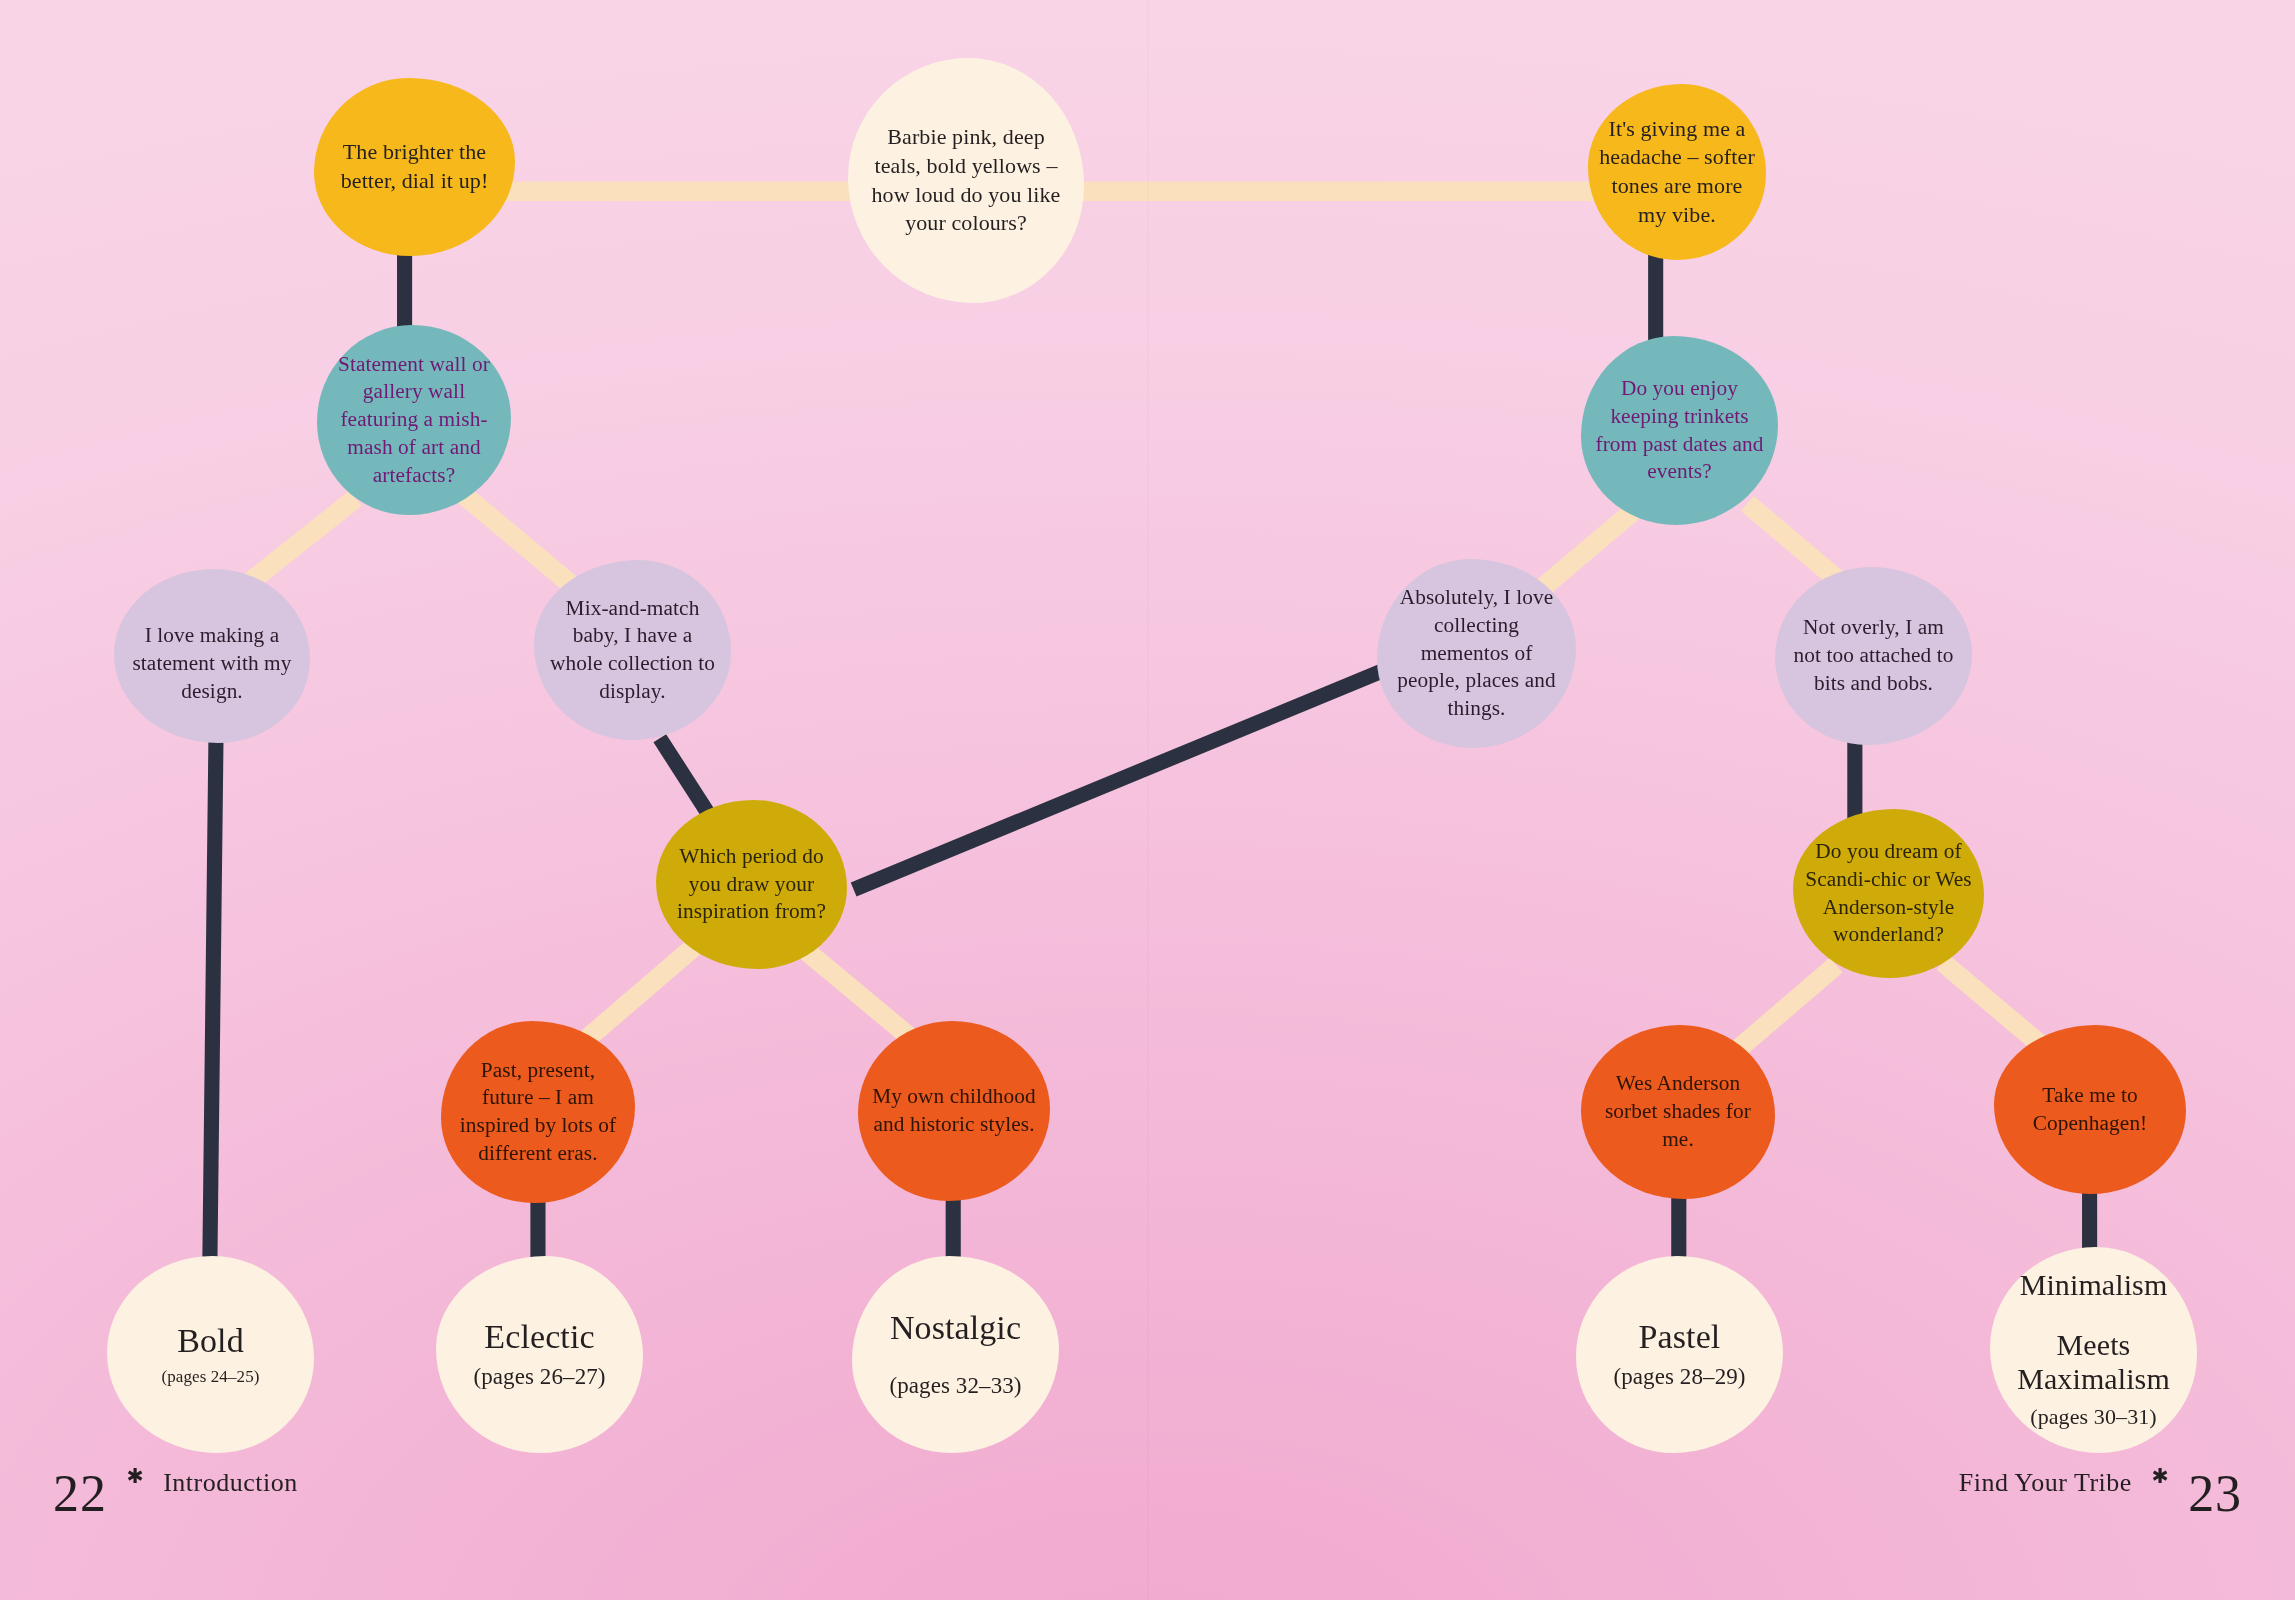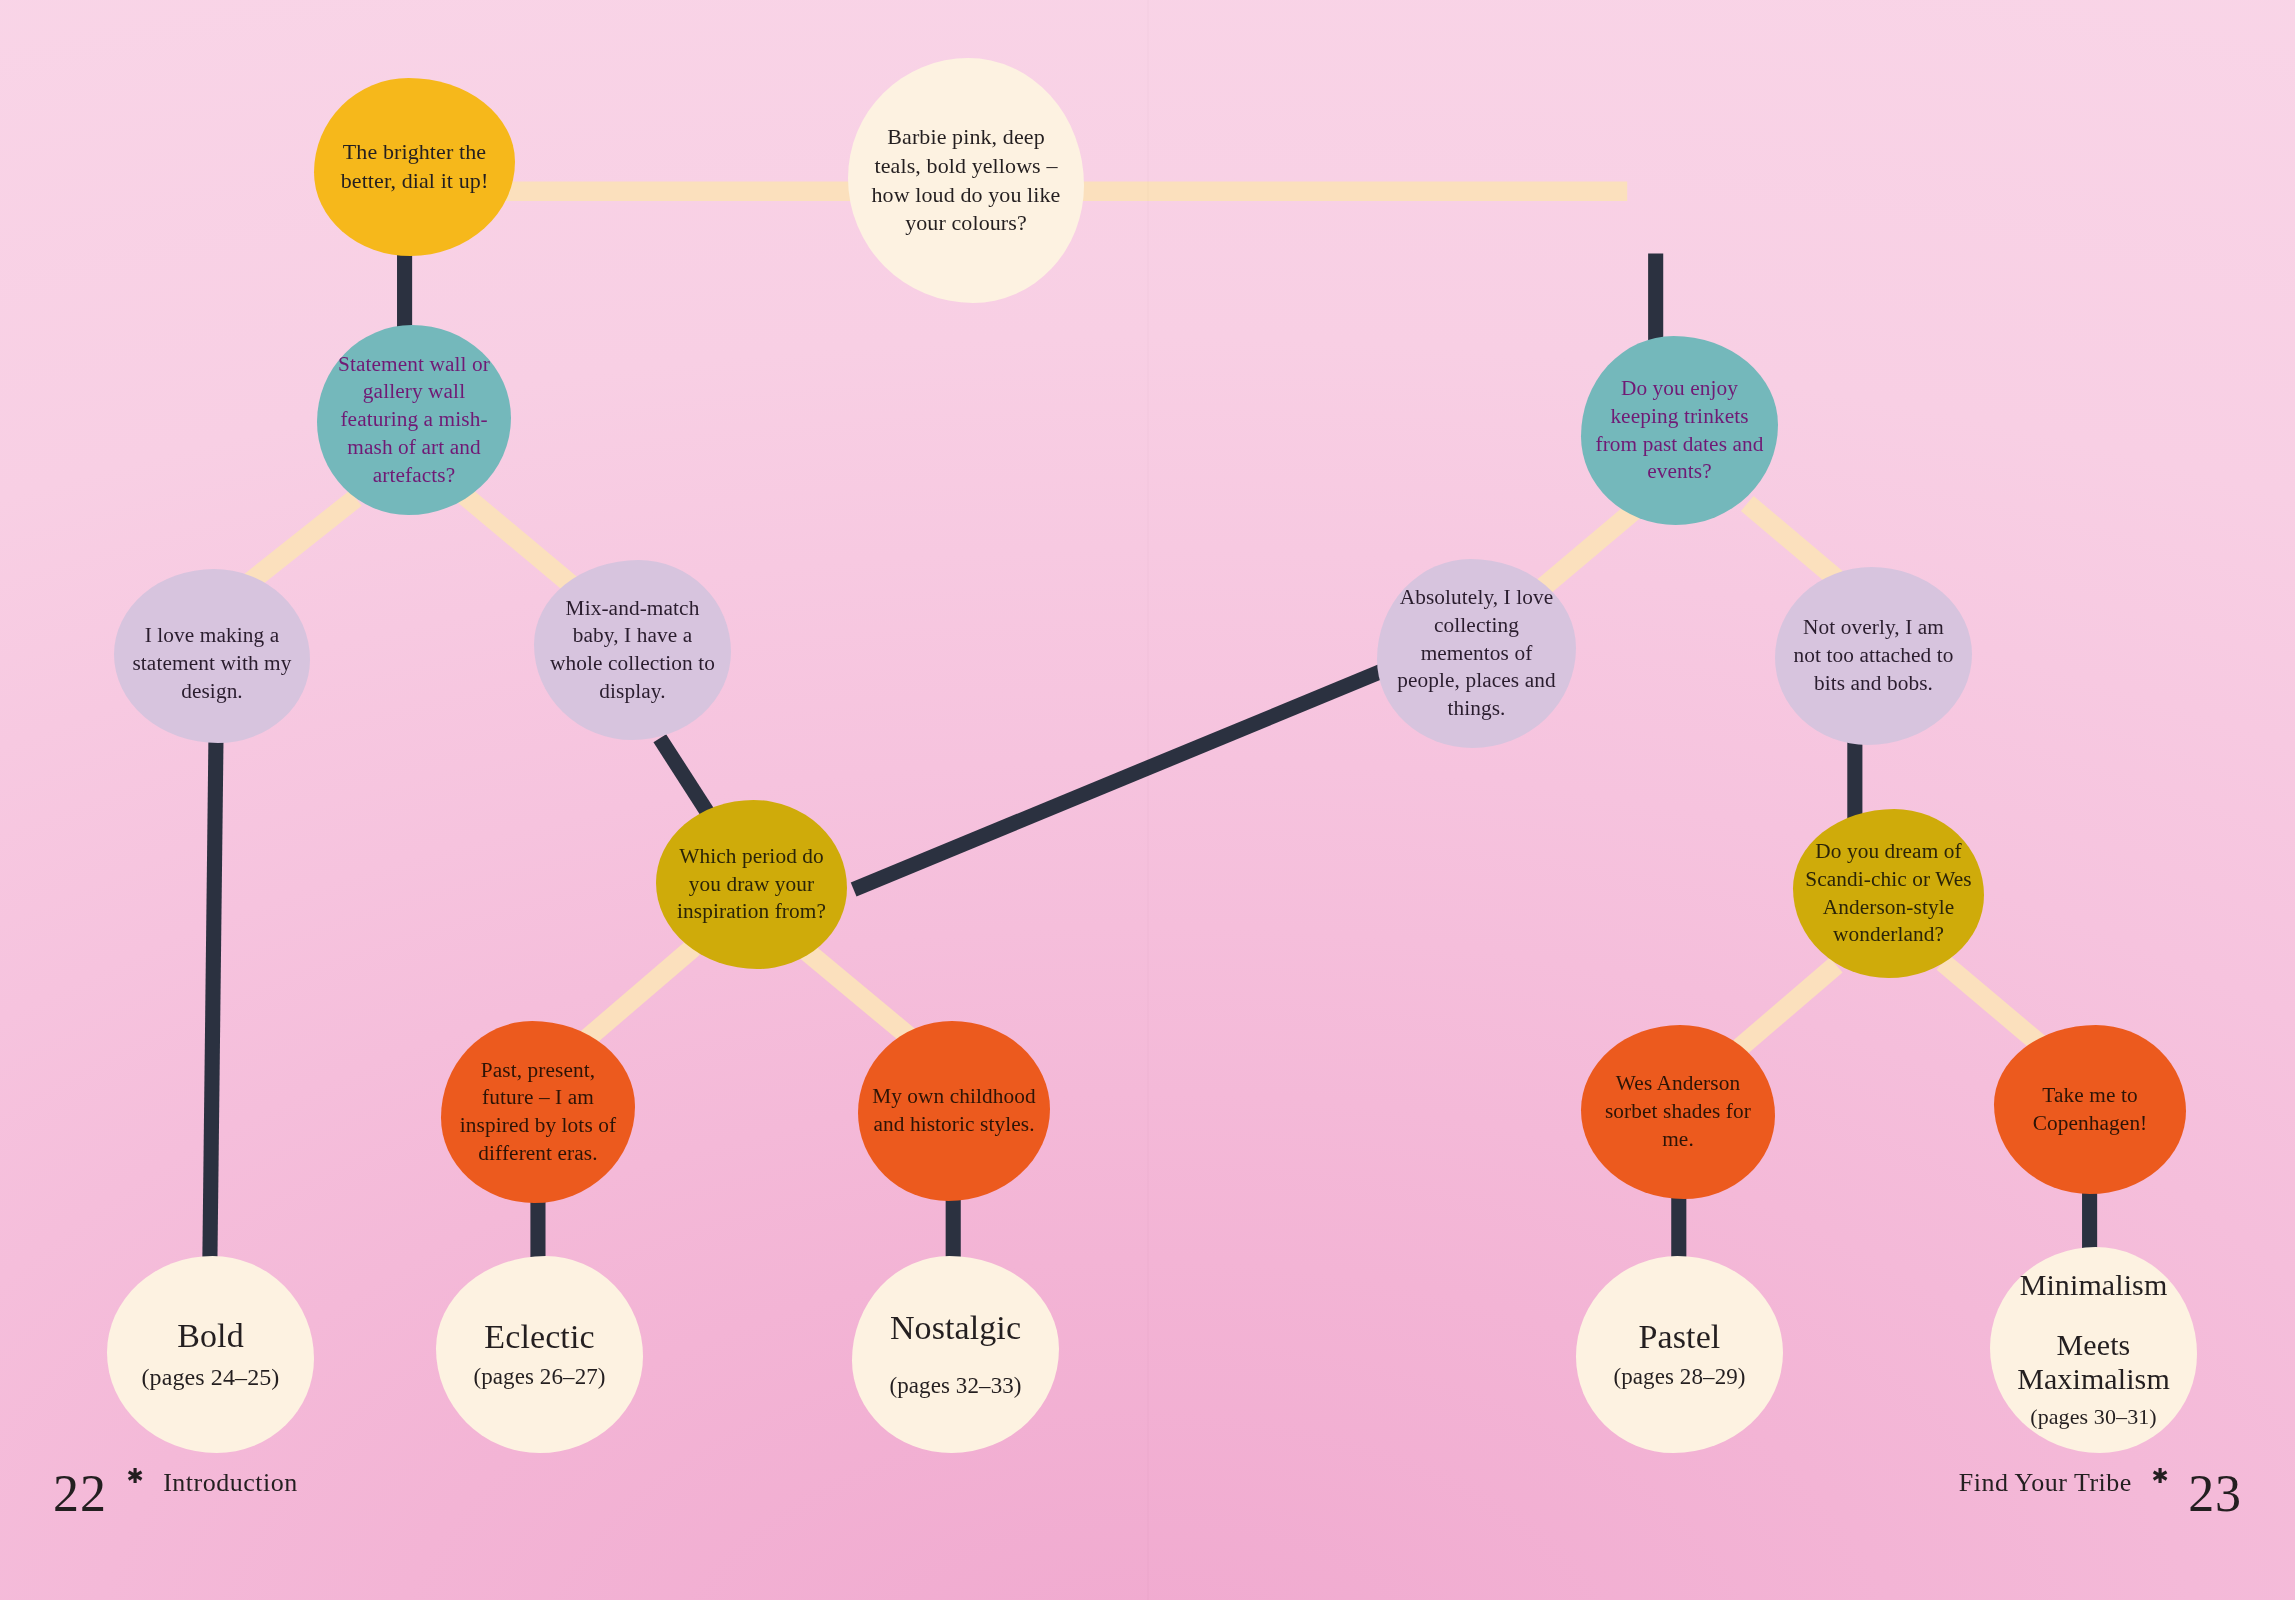--- a/index.html
+++ b/index.html
@@ -140,20 +140,23 @@
   </svg>
 
   <div class="node blob-b c-yellow" style="left:314px; top:78px; width:201px; height:178px;">
     <div class="blobtxt" style="font-size:22px;">The brighter the better, dial it up!</div>
   </div>
 
   <div class="node blob-a c-cream" style="left:848px; top:58px; width:236px; height:245px;">
     <div class="blobtxt" style="font-size:22px;">Barbie pink, deep teals, bold yellows – how loud do you like your colours?</div>
   </div>
 
+  <div class="node blob-c c-yellow" style="left:1588px; top:84px; width:178px; height:176px;">
+    <div class="blobtxt" style="font-size:22px;">It's giving me a headache – softer tones are more my vibe.</div>
+  </div>
 
   <div class="node blob-d c-teal" style="left:317px; top:325px; width:194px; height:190px;">
     <div class="blobtxt" style="font-size:21.3px;">Statement wall or gallery wall featuring a mish-mash of art and artefacts?</div>
   </div>
 
   <div class="node blob-b c-teal" style="left:1581px; top:336px; width:197px; height:189px;justify-content:flex-end;">
     <div class="blobtxt" style="font-size:21.3px;">Do you enjoy keeping trinkets from past dates and events?</div>
   </div>
 
   <div class="node blob-a c-lav" style="left:114px; top:569px; width:196px; height:174px;">
@@ -192,21 +195,21 @@
     <div class="blobtxt" style="font-size:21.3px;">Wes Anderson sorbet shades for me.</div>
   </div>
 
   <div class="node blob-c c-orange" style="left:1994px; top:1025px; width:192px; height:169px;">
     <div class="blobtxt" style="font-size:21.3px;">Take me to Copenhagen!</div>
   </div>
 
   <div class="node blob-a c-cream" style="left:107px; top:1256px; width:207px; height:197px;">
     <div class="blobtxt">
       <div style="font-size:34px; line-height:1.18;">Bold</div>
-      <div style="font-size:24px; line-height:1.30; margin-top:5.3px;">(pages 24–25)</div>
+      <div style="font-size:17px; line-height:1.30; margin-top:5.3px;">(pages 24–25)</div>
     </div>
   </div>
 
   <div class="node blob-c c-cream" style="left:436px; top:1256px; width:207px; height:197px;">
     <div class="blobtxt">
       <div style="font-size:34px; line-height:1.18;">Eclectic</div>
       <div style="font-size:23px; line-height:1.30; margin-top:5.3px;">(pages 26–27)</div>
     </div>
   </div>
 

